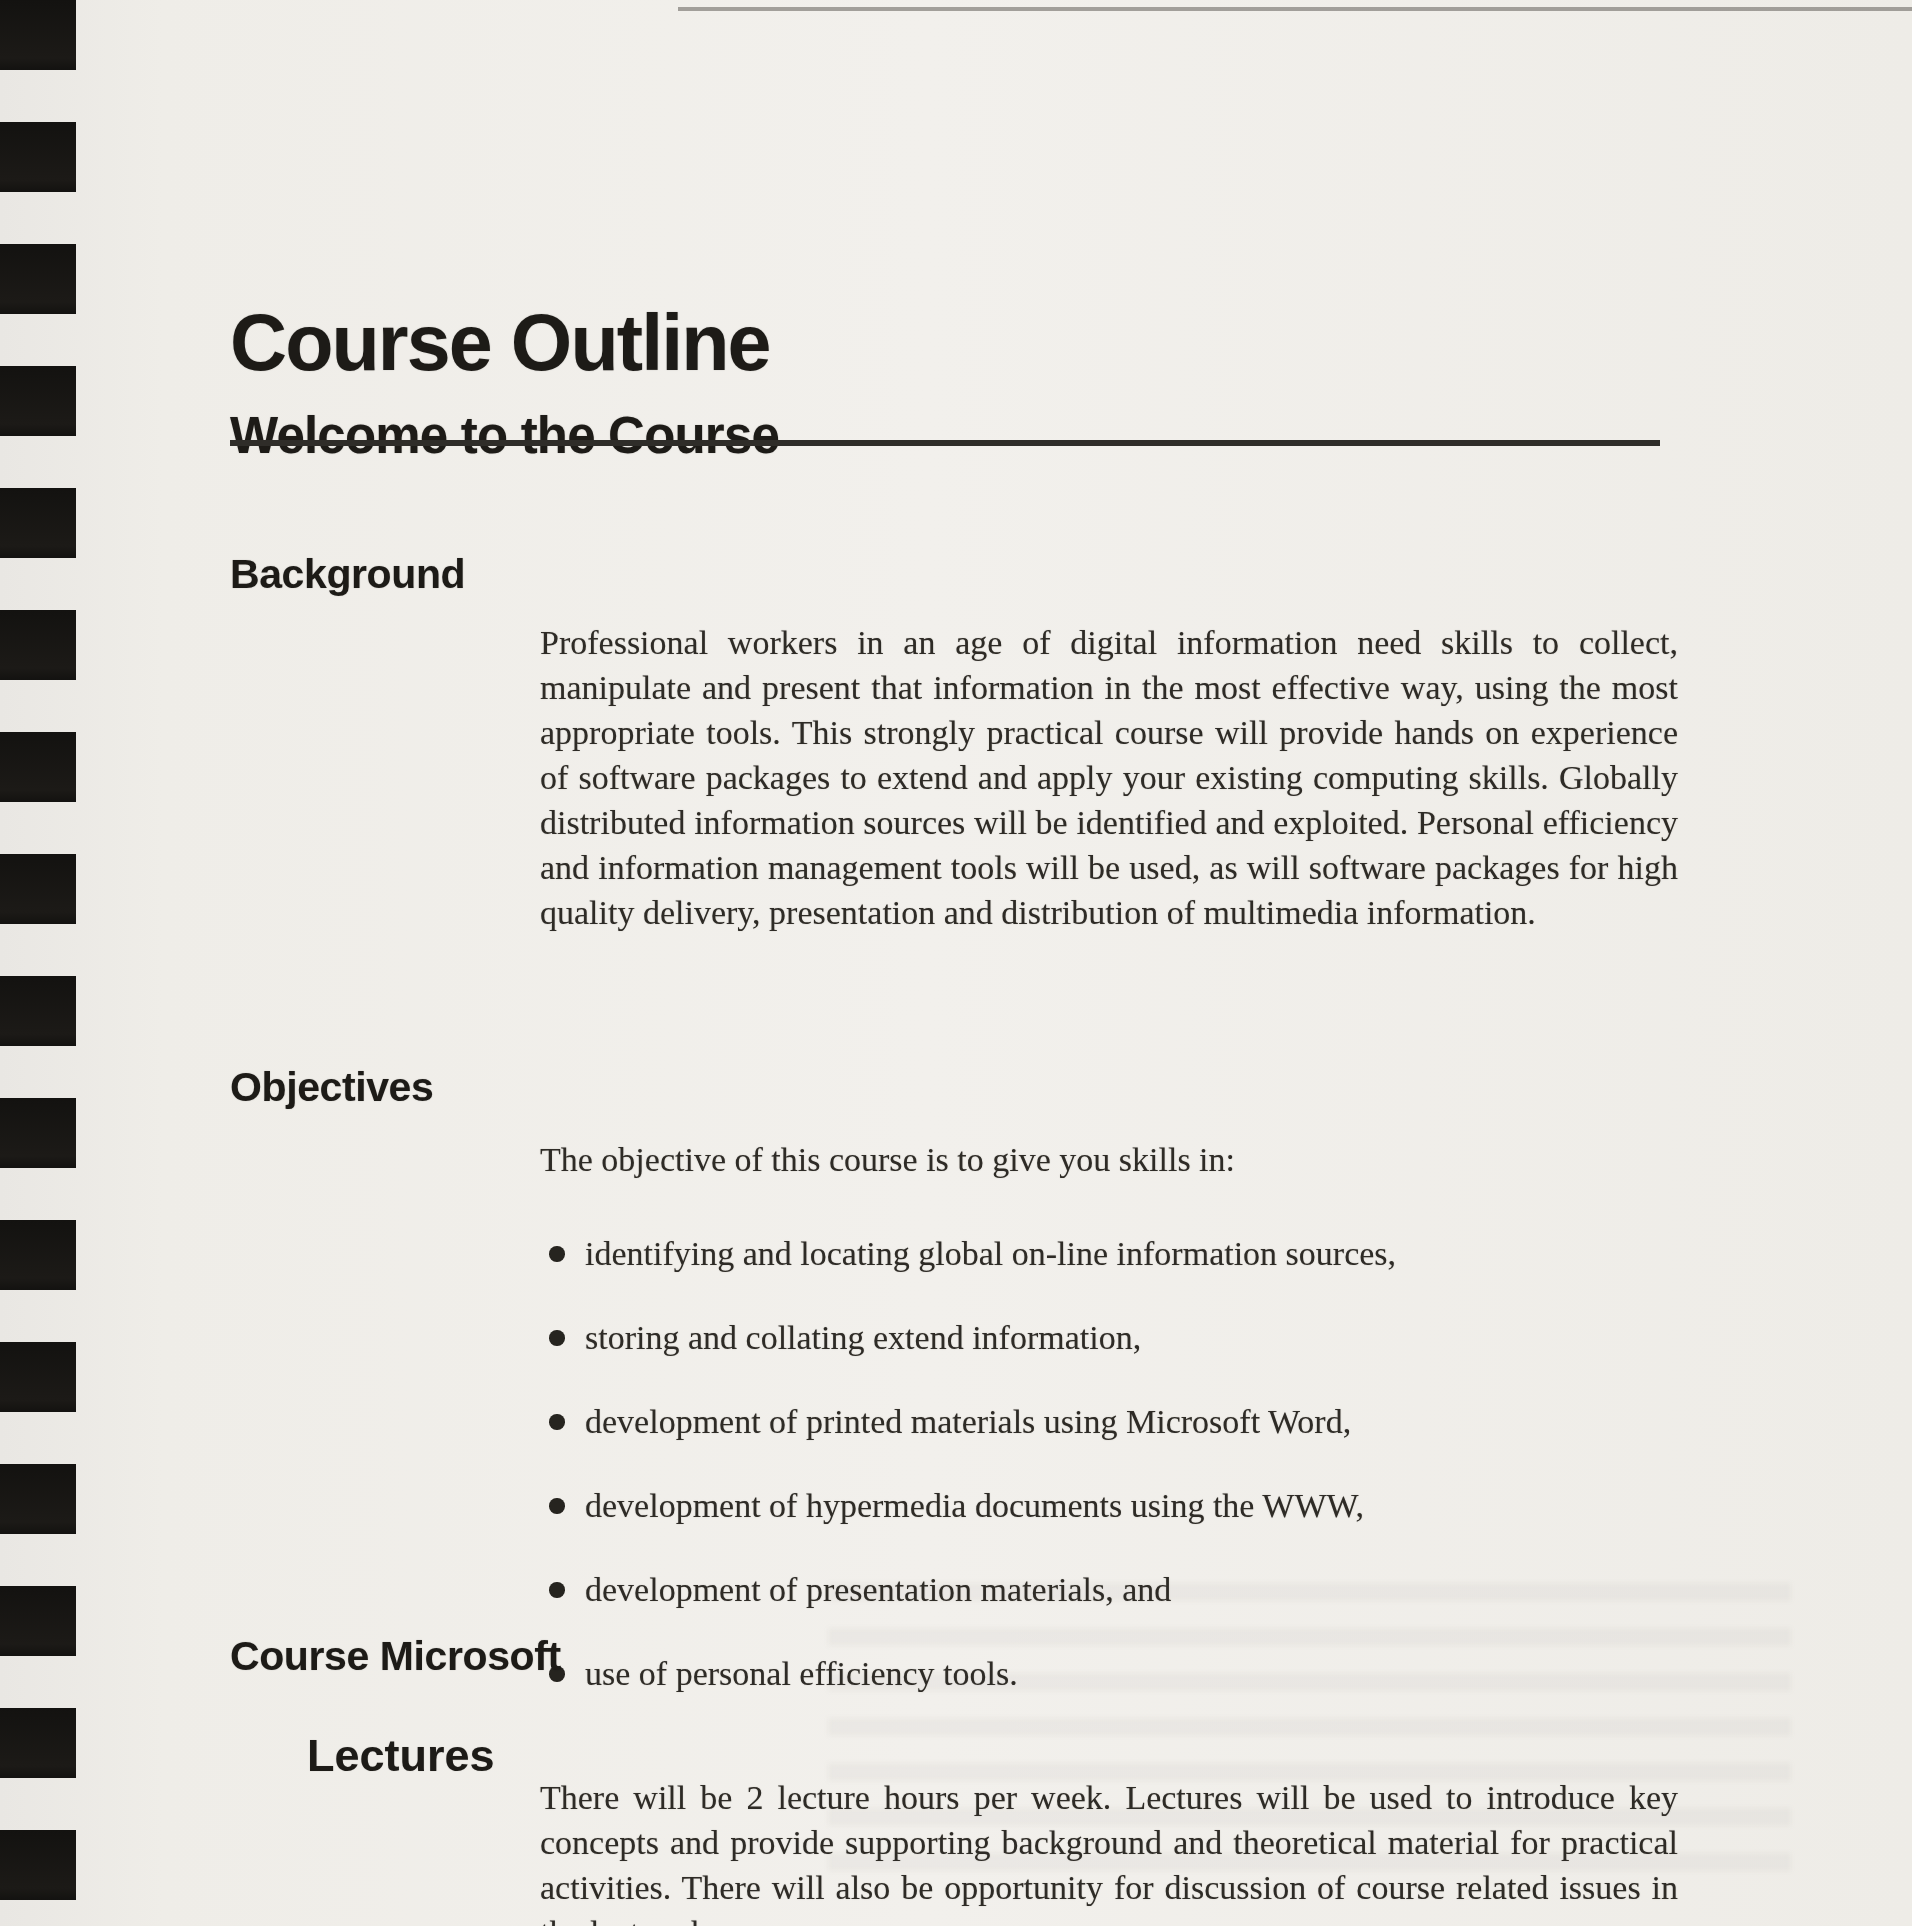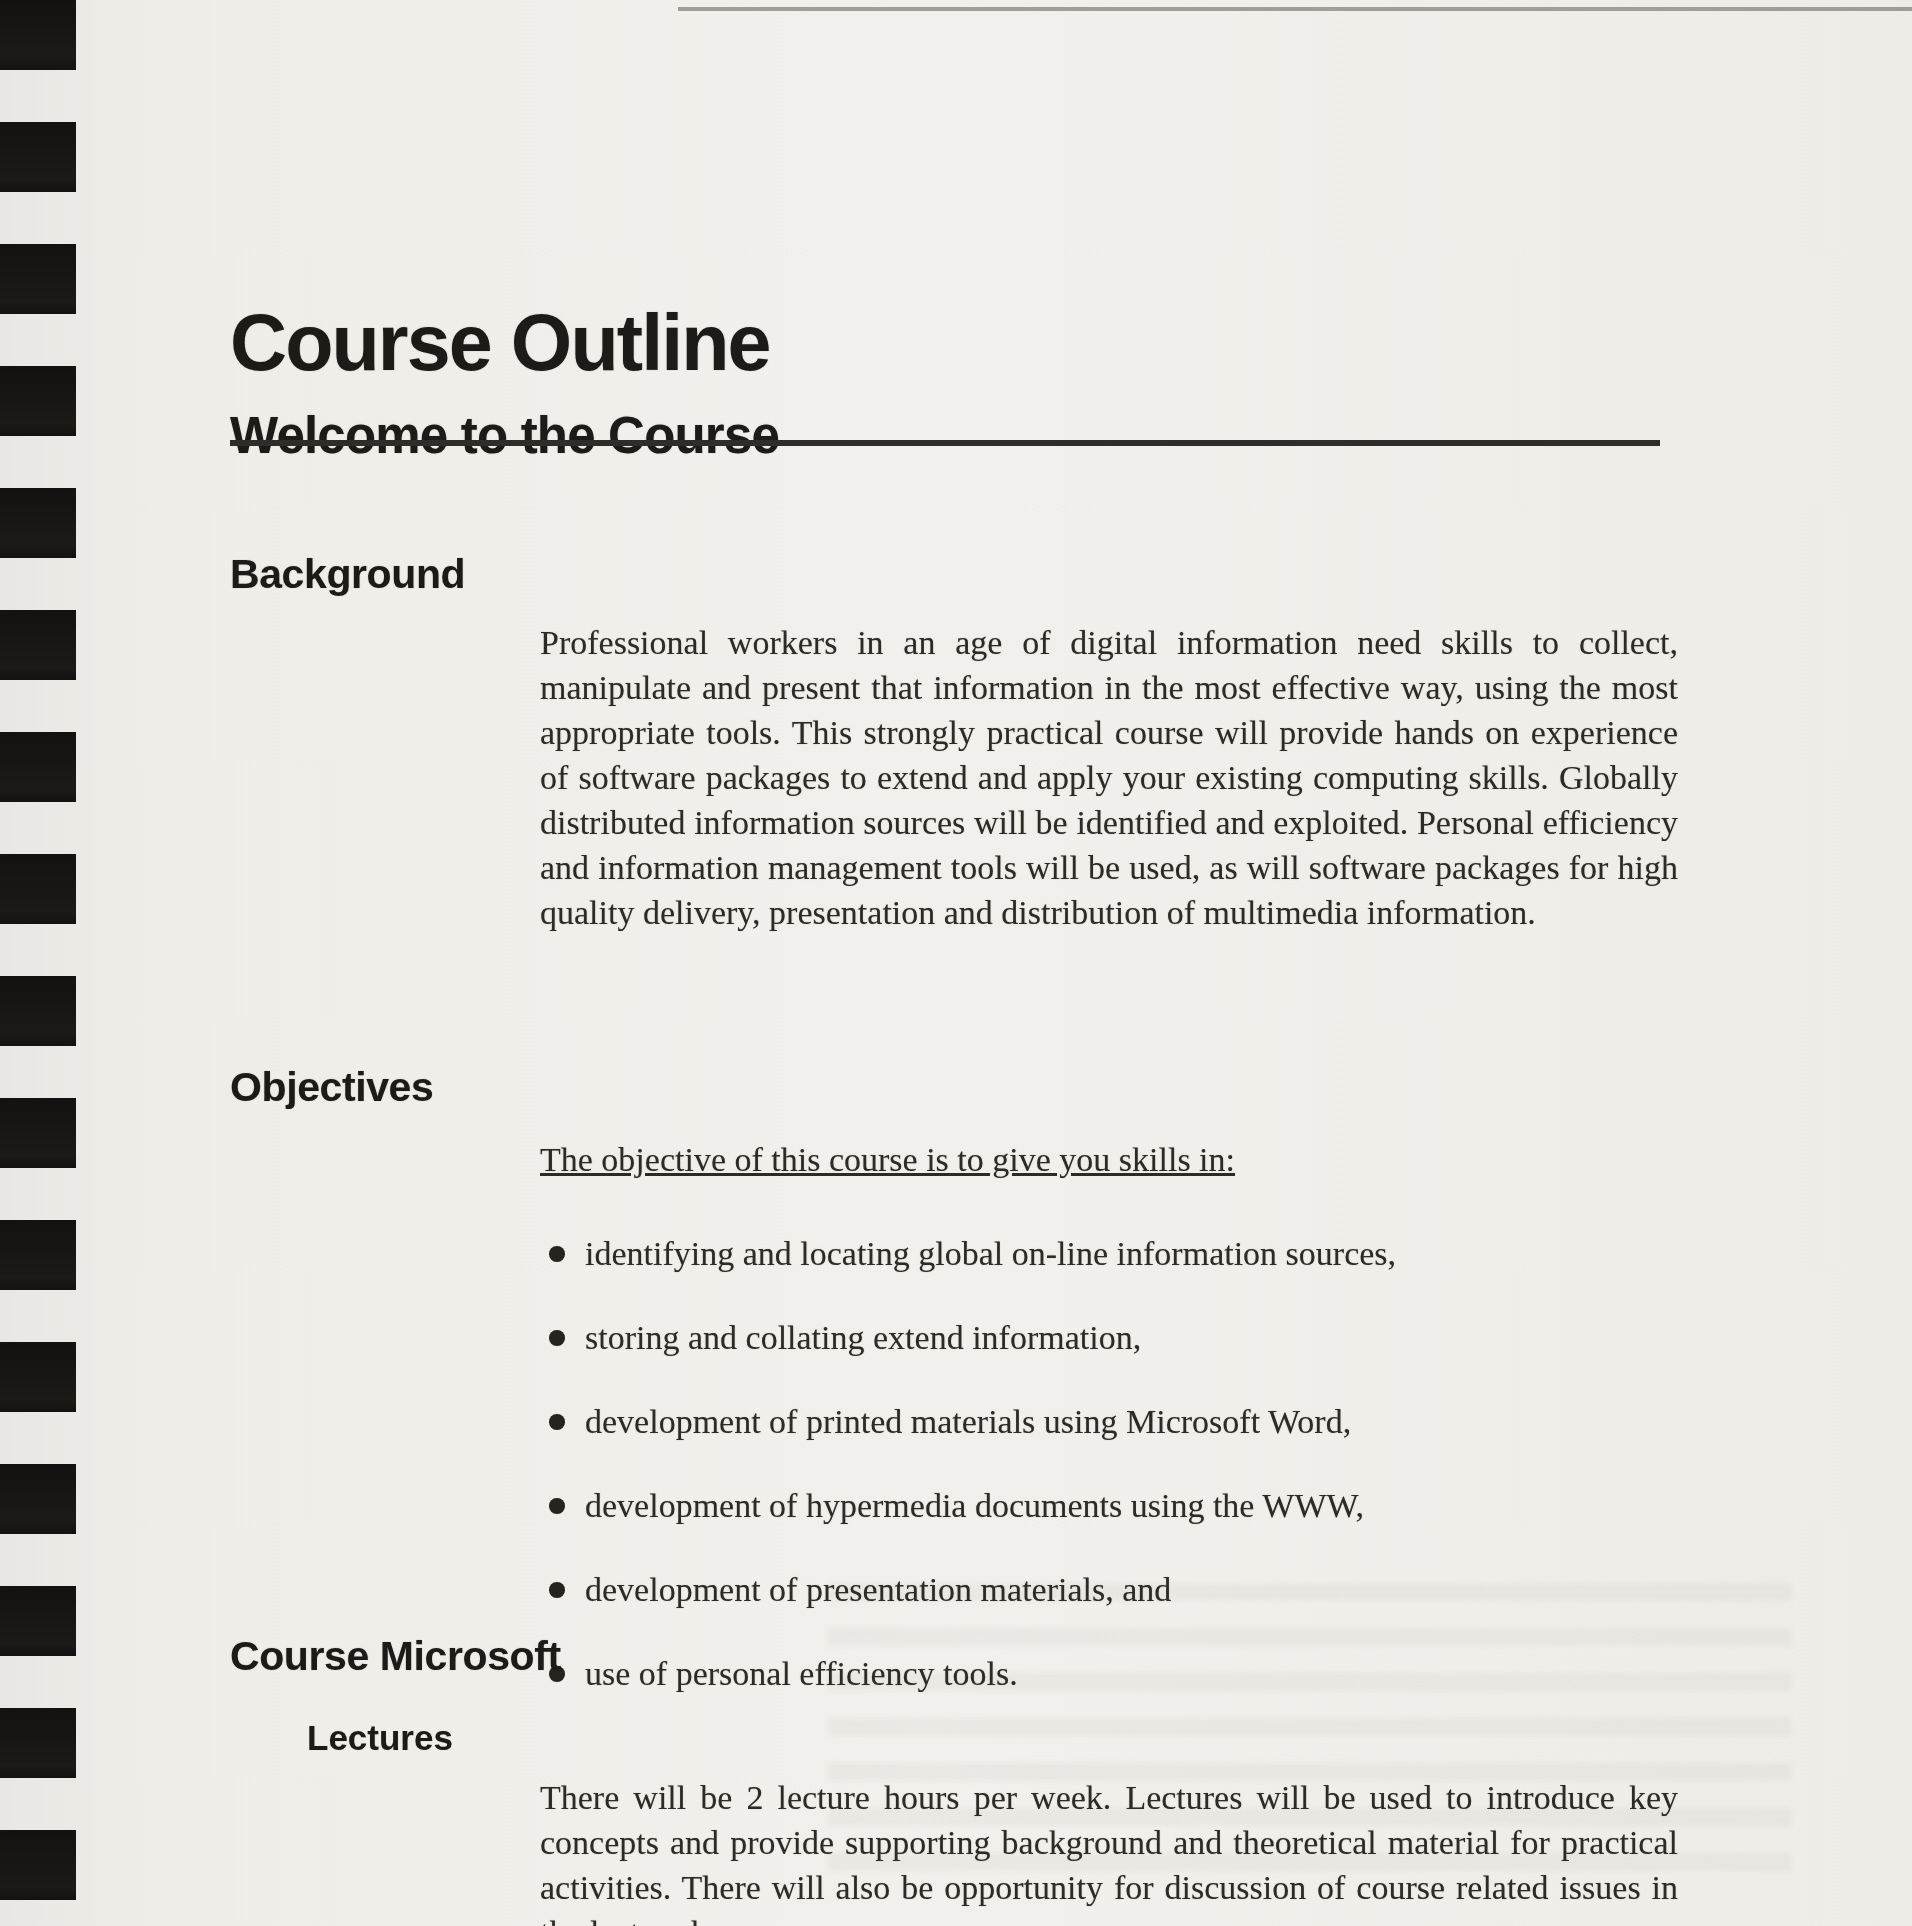--- a/index.html
+++ b/index.html
@@ -80,26 +80,26 @@
   .h-section {
     font-size: 41px; line-height: 1;
     letter-spacing: -0.4px;
     text-shadow: 0 0 1.5px rgba(0,0,0,0.20);
   }
   .h-background { top: 513px; left: 230px; }
   .h-objectives { top: 1033px; left: 230px; margin-top: 34px; }
   .h-structure  { top: 1595px; left: 230px; }
   .h-lectures {
     top: 1673px; left: 307px;
-    font-size: 35px; line-height: 1;
+    font-size: 45px; line-height: 1;
     text-shadow: 0 0 1.2px rgba(0,0,0,0.20);
   }
 
   .p-background { top: 586px; left: 540px; width: 1138px; }
-  .p-objectives-intro { top: 1103px; left: 540px; width: 1138px; text-decoration: underline; }
+  .p-objectives-intro { top: 1103px; left: 540px; width: 1138px; }
   .p-lectures { top: 1741px; left: 540px; width: 1138px; }
 
   .objectives-list {
     top: 1192px; left: 540px; width: 1140px;
     list-style: none;
     margin: 0; padding: 0;
   }
   .objectives-list li {
     position: relative;
     padding-left: 45px;

